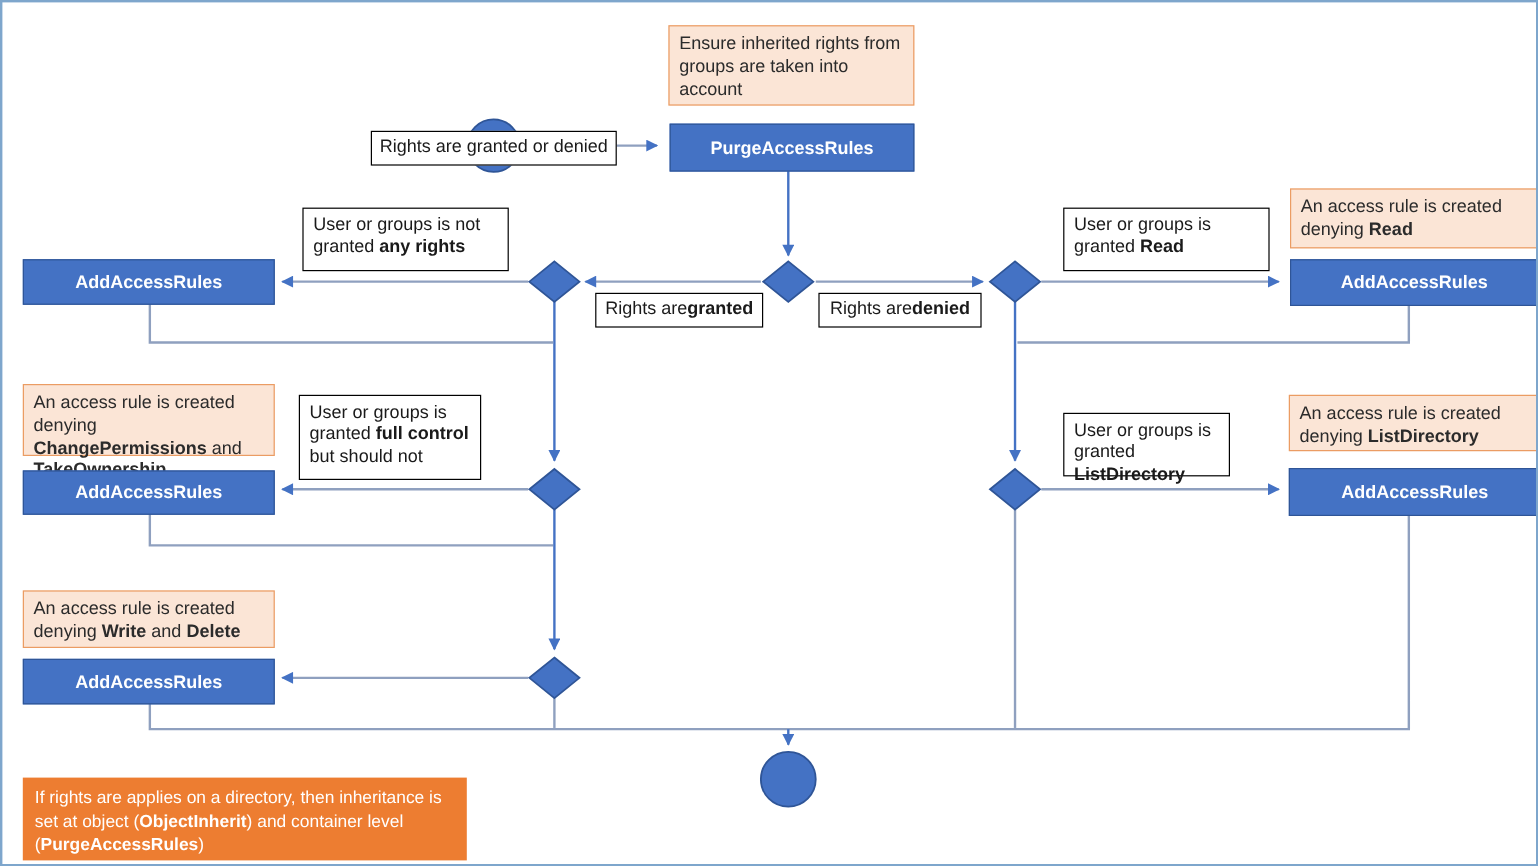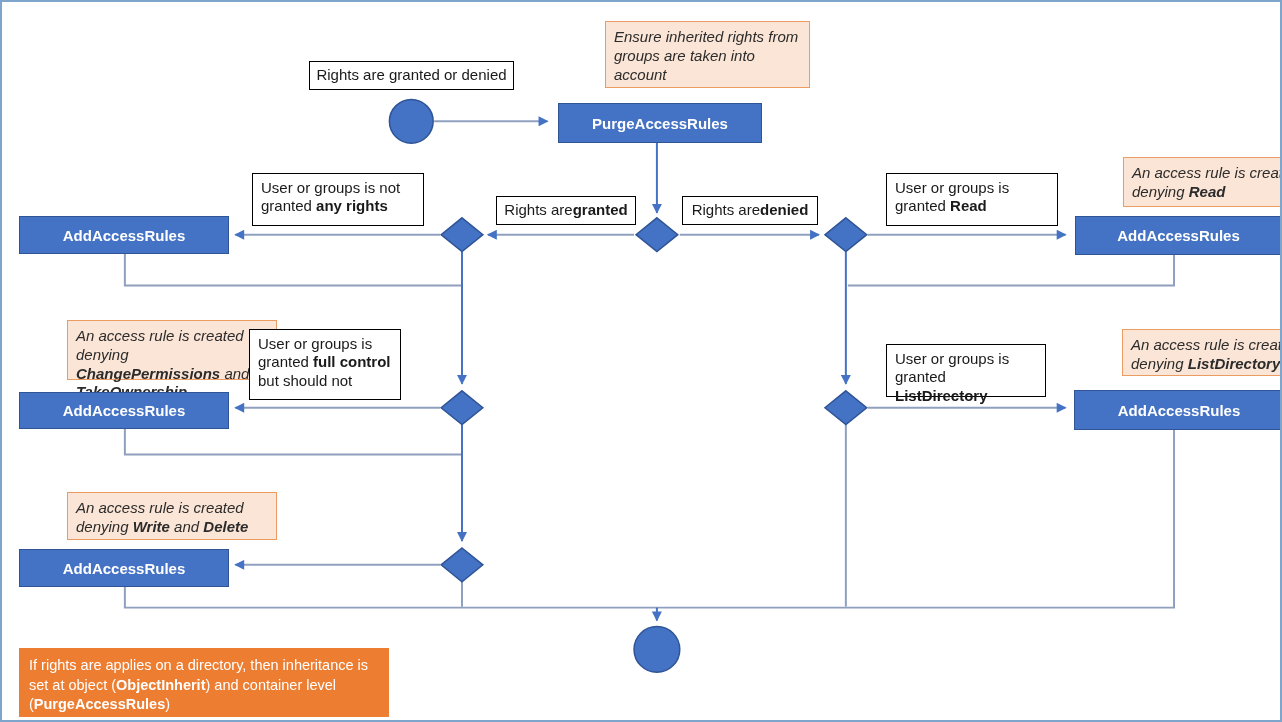--- a/index.html
+++ b/index.html
@@ -14,35 +14,34 @@
     overflow:hidden;
   }
   #wires{position:absolute;left:0;top:0;width:100%;height:100%;}
   .abs{position:absolute;box-sizing:border-box;}
   .label-box{
     background:#ffffff;
     border:1.5px solid #000000;
     font-size:15px;line-height:1.22;
     padding:5px 8px;
   }
-  .label-box.center{display:flex;align-items:center;justify-content:center;text-align:left;padding:2px 4px;}
+  .label-box.center{display:flex;align-items:center;justify-content:center;text-align:left;padding:2px 4px;margin-top:48px;}
   .process{
     background:#4472c4;
     border:1.5px solid #2f5597;
     color:#ffffff;font-weight:bold;font-size:15px;
     display:flex;align-items:center;justify-content:center;
     text-align:center;
   }
   .note{
     background:#fbe5d6;
     border:1px solid #eb9c63;
-    font-style:italic;font-size:15px;line-height:1.25;
+    font-size:15px;line-height:1.25;
     color:#2b2b2b;
     padding:6px 8px;
-    margin-left:48px;
   }
   .callout{
     background:#ed7d31;
     color:#ffffff;font-size:14.5px;line-height:1.35;
     padding:8px 10px;
   }
   .b{font-weight:bold;}
 </style>
 </head>
 <body>
@@ -106,21 +105,21 @@
   <div class="abs label-box" style="left:250px;top:171px;width:172px;height:53px;"><span>User or groups is not granted </span><span class="b">any rights</span></div>
 
   <div class="abs label-box" style="left:884px;top:171px;width:172px;height:53px;"><span>User or groups is granted </span><span class="b">Read</span></div>
   <div class="abs note" style="left:1073px;top:155px;width:207px;height:50px;"><span>An access rule is created denying </span><span class="b">Read</span></div>
   <div class="abs process" style="left:1073px;top:214px;width:207px;height:39px;">AddAccessRules</div>
 
   <div class="abs note" style="left:17px;top:318px;width:210px;height:60px;"><span>An access rule is created denying </span><span class="b">ChangePermissions</span><span> and </span><span class="b">TakeOwnership</span></div>
   <div class="abs process" style="left:17px;top:390px;width:210px;height:37px;">AddAccessRules</div>
   <div class="abs label-box" style="left:247px;top:327px;width:152px;height:71px;"><span>User or groups is granted </span><span class="b">full control</span><span> but should not</span></div>
 
-  <div class="abs label-box" style="left:884px;top:342px;width:160px;height:53px;"><span>User or groups is granted </span><span class="b">ListDirectory</span></div>
+  <div class="abs label-box" style="left:884px;top:342px;width:139px;height:53px;"><span>User or groups is granted </span><span class="b">ListDirectory</span></div>
   <div class="abs note" style="left:1072px;top:327px;width:210px;height:47px;"><span>An access rule is created denying </span><span class="b">ListDirectory</span></div>
   <div class="abs process" style="left:1072px;top:388px;width:210px;height:40px;">AddAccessRules</div>
 
   <div class="abs note" style="left:17px;top:490px;width:210px;height:48px;"><span>An access rule is created denying </span><span class="b">Write</span><span> and </span><span class="b">Delete</span></div>
   <div class="abs process" style="left:17px;top:547px;width:210px;height:38px;">AddAccessRules</div>
 
   <div class="abs callout" style="left:17px;top:646px;width:370px;height:69px;"><span>If rights are applies on a directory, then inheritance is set at object (</span><span class="b">ObjectInherit</span><span>) and container level (</span><span class="b">PurgeAccessRules</span><span>)</span></div>
 
 </div>
 

